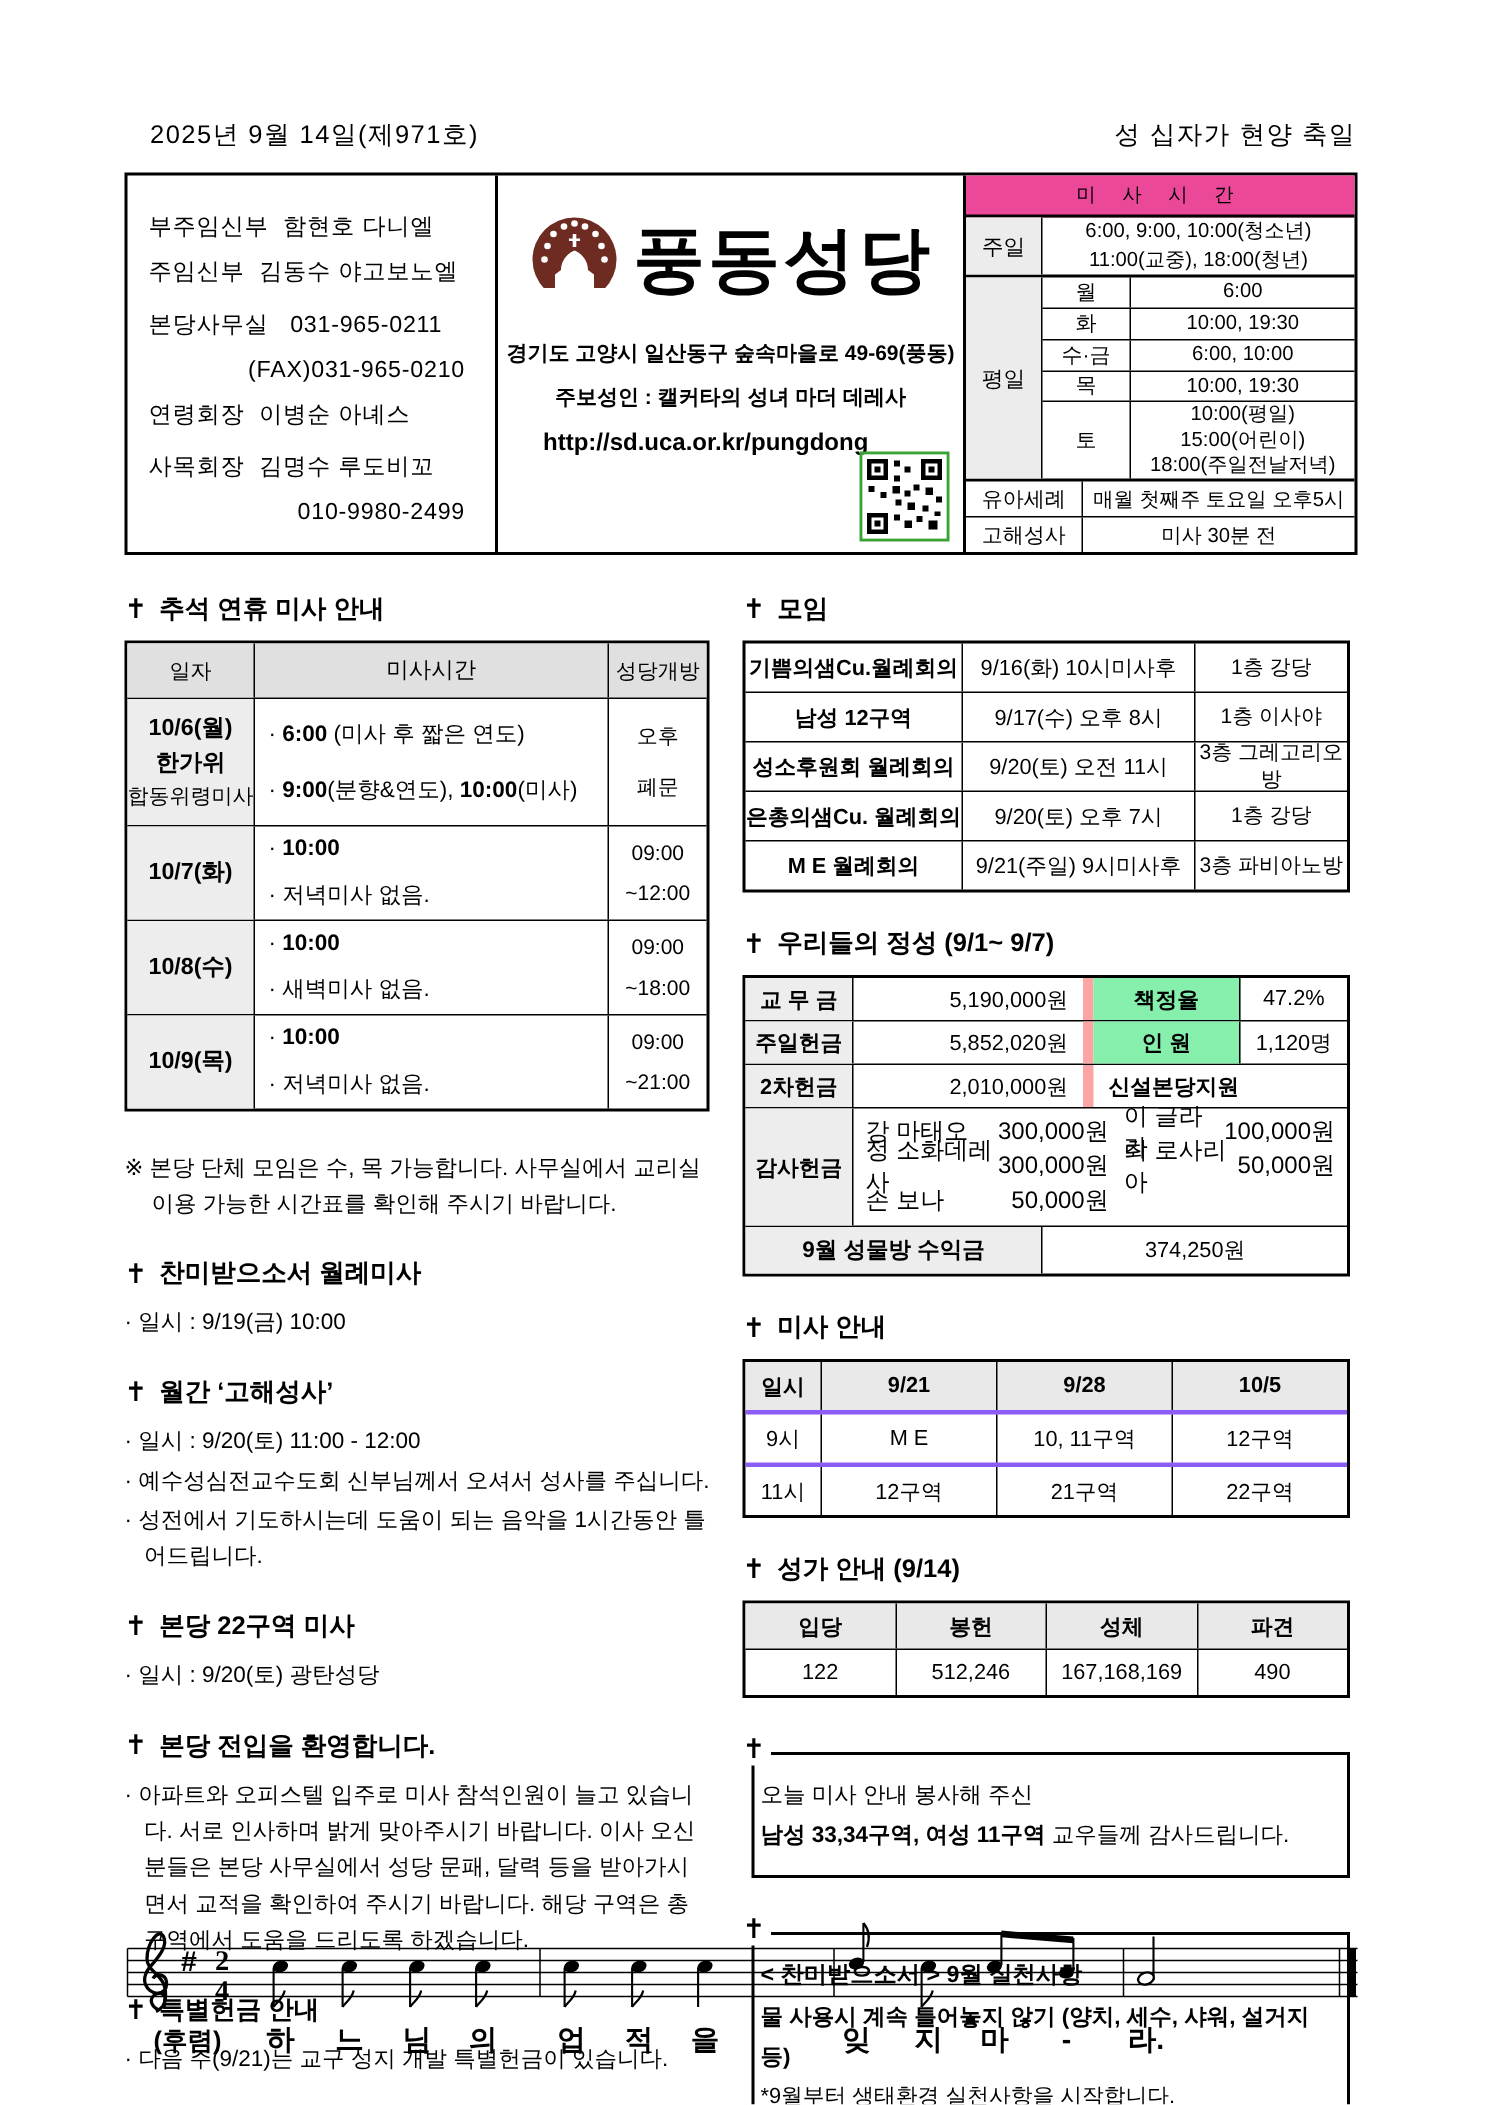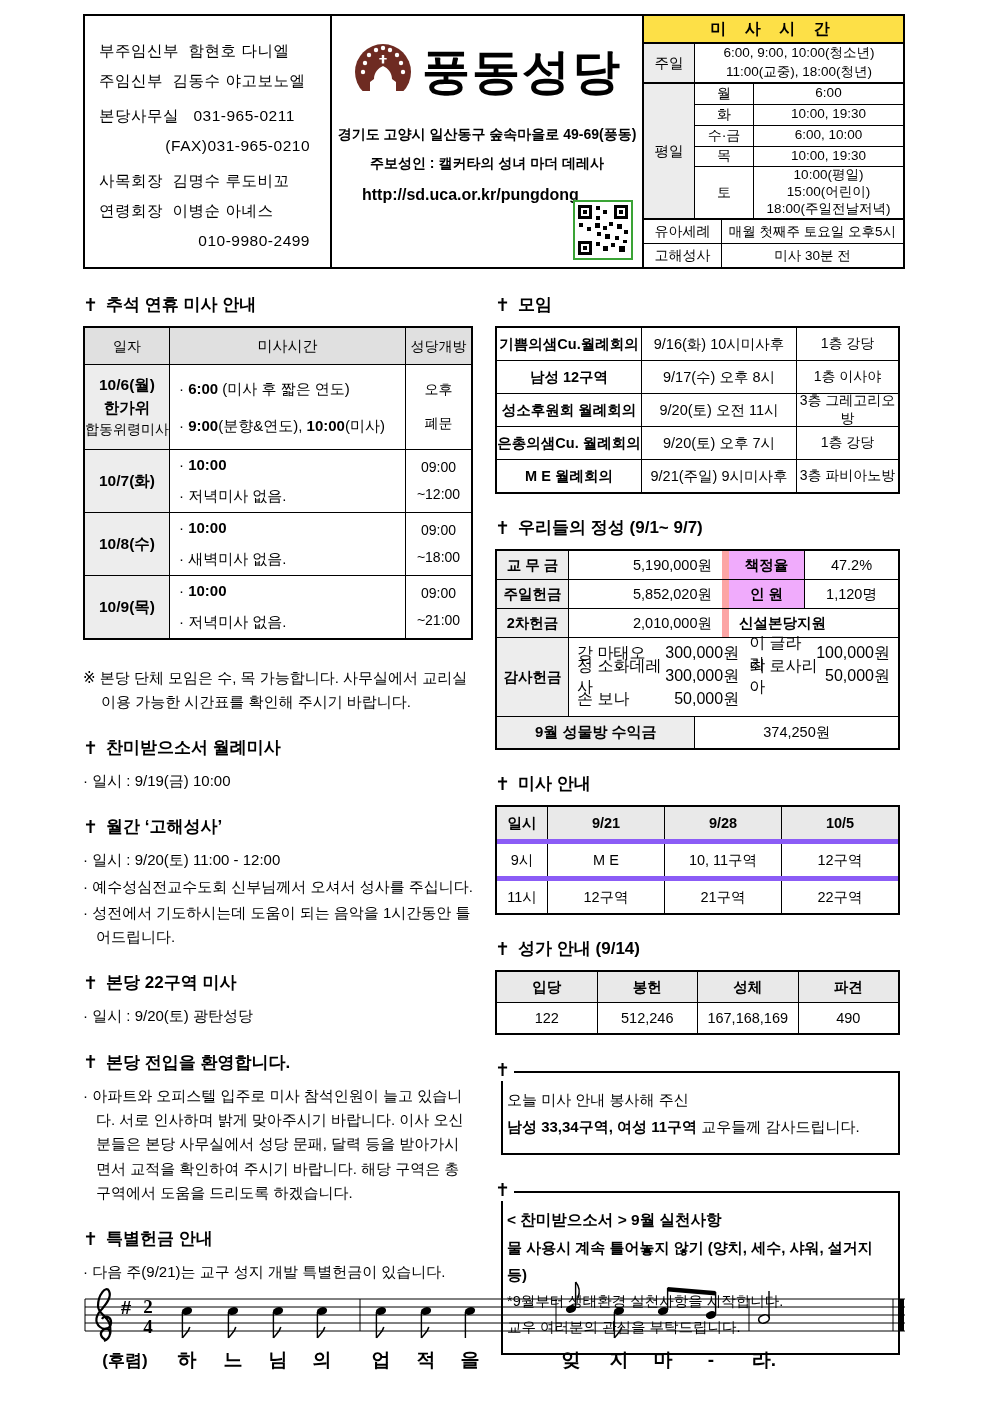--- a/index.html
+++ b/index.html
@@ -15,22 +15,22 @@
   .staff-line.right{text-align:right;padding-right:10px}
   .staff-line.gap{margin-top:5px}
   .m-center{width:312px;border-right:2px solid #000;position:relative;padding-top:24px;box-sizing:border-box}
   .brandrow{display:flex;align-items:center;justify-content:center;gap:8px}
   .church-name{font-size:48px;font-weight:900;letter-spacing:2px;font-family:"Liberation Serif","DejaVu Serif",serif}
   .addr,.patron{font-size:14px;font-weight:bold;text-align:center}
   .addr{margin-top:22px}.patron{margin-top:11px}
   .url{font-size:16px;font-weight:bold;margin:13px 0 0 30px}
   .qr{position:absolute;right:9px;bottom:7px;width:60px;height:60px;border:2px solid #3aa335;box-sizing:border-box}
   .m-right{flex:1;display:flex;flex-direction:column;font-size:13.5px;box-sizing:border-box}
-  .mt-title{height:26px;background:#fde047;border-bottom:2px solid #000;display:flex;align-items:center;justify-content:center;
-            font-weight:bold;font-size:16px;letter-spacing:7px}
+  .mt-title{height:26px;background:#ec4899;border-bottom:2px solid #000;display:flex;align-items:center;justify-content:center;
+            font-weight:normal;font-size:13px;letter-spacing:7px}
   .mt-sun{display:flex;height:38px;border-bottom:2px solid #000}
   .mt-lab{width:50px;background:#ececec;border-right:1px solid #000;display:flex;align-items:center;justify-content:center;font-size:14.5px}
   .mt-sun-times{flex:1;display:flex;align-items:center;justify-content:center;text-align:center;white-space:pre-line;line-height:1.4}
   .mt-week{display:flex;flex:1;border-bottom:2px solid #000}
   .mt-week-rows{flex:1;display:flex;flex-direction:column}
   .mt-wrow{display:flex;border-bottom:1px solid #000;flex:24}
   .mt-wrow:last-child{border-bottom:none;flex:50}
   .mt-day{width:58px;border-right:1px solid #000;display:flex;align-items:center;justify-content:center;font-size:14px}
   .mt-time{flex:1;display:flex;align-items:center;justify-content:center;text-align:center;white-space:pre-line;line-height:1.25}
   .mt-misc{display:flex;height:23px}
@@ -66,36 +66,36 @@
   .meet-row+.meet-row{border-top:1px solid #000}
   .tc{display:flex;align-items:center;justify-content:center;text-align:center;box-sizing:border-box}
   .mc0{width:144px;font-weight:bold}
   .mc1{width:155px;border-left:1px solid #000}
   .mc2{flex:1;border-left:1px solid #000;font-size:14px}
   
   .of-row{display:flex;height:28px}
   .of-row+.of-row{border-top:1px solid #000}
   .of-lab{width:72px;background:#ededed;font-weight:bold;border-right:1px solid #000}
   .of-val{width:160px;border-right:7px solid #fca5a5;justify-content:flex-end;padding-right:10px}
-  .of-lab2{width:76px;background:#f0abfc;font-weight:bold;border-right:1px solid #000}
+  .of-lab2{width:98px;background:#86efac;font-weight:bold;border-right:1px solid #000}
   .of-val2{flex:1}
   .of-note{flex:1;font-weight:bold;justify-content:flex-start;padding-left:10px}
   .of-thanks{height:78px}
   .of-thanks-body{flex:1;display:flex;padding:4px 8px;font-size:16px}
   .of-tcol{display:flex;flex-direction:column;justify-content:flex-start}
   .of-tcol.l{width:55%;padding-right:10px;box-sizing:border-box}
   .of-tcol.r{flex:1}
   .of-tline{display:flex;height:23px;align-items:center}
   .of-tline .nm{flex:1;text-align:left}
   .of-shop{height:31px}
   .of-shop-lab{width:49.5%;background:#ededed;font-weight:bold;border-right:1px solid #000;font-size:15px}
   .of-shop-val{flex:1}
   
   .ms-row{display:flex;height:32px}
-  .ms-row+.ms-row{border-top:5px solid #8b5cf6}
+  .ms-row+.ms-row{border-top:3px solid #8b5cf6}
   .ms-row.hd{background:#e9e9e9;font-weight:bold}
   .ms0{width:50px}
   .msx{flex:1;border-left:1px solid #000}
   .hy-row{display:flex;height:30px}
   .hy-row+.hy-row{border-top:1px solid #000}
   .hy-row.hd{background:#e9e9e9;font-weight:bold}
   .hyx{flex:1}
   .hyx+.hyx{border-left:1px solid #000}
   
   .nbox-wrap{position:relative;margin-top:36px}
@@ -106,29 +106,33 @@
   .pbox .l2,.pbox .l3{font-size:14.5px}
   
   .score{position:absolute;left:60px;top:1276px}
   .score text{font-weight:bold}
 </style>
 </head>
 <body>
 
 <div class="page">
 
+  <div class="topline">
+    <span>2025년 9월 14일(제971호)</span>
+    <span>성 십자가 현양 축일</span>
+  </div>
 
   <div class="masthead">
     <div class="m-left">
       <div class="staff-line">부주임신부  함현호 다니엘</div>
       <div class="staff-line">주임신부  김동수 야고보노엘</div>
       <div class="staff-line gap">본당사무실   031-965-0211</div>
       <div class="staff-line right">(FAX)031-965-0210</div>
+      <div class="staff-line">연령회장  이병순 아녜스</div>
       <div class="staff-line gap">사목회장  김명수 루도비꼬</div>
-      <div class="staff-line">연령회장  이병순 아녜스</div>
       <div class="staff-line right">010-9980-2499</div>
     </div>
 
     <div class="m-center">
       <div class="brandrow">
         <svg class="logo" width="62" height="62" viewBox="0 0 62 62">
           <circle cx="31" cy="31" r="28" fill="#6e2b22"></circle>
           <g fill="#fff">
             <circle cx="13" cy="22" r="2.2"></circle>
               <circle cx="17" cy="14" r="2.2"></circle>

